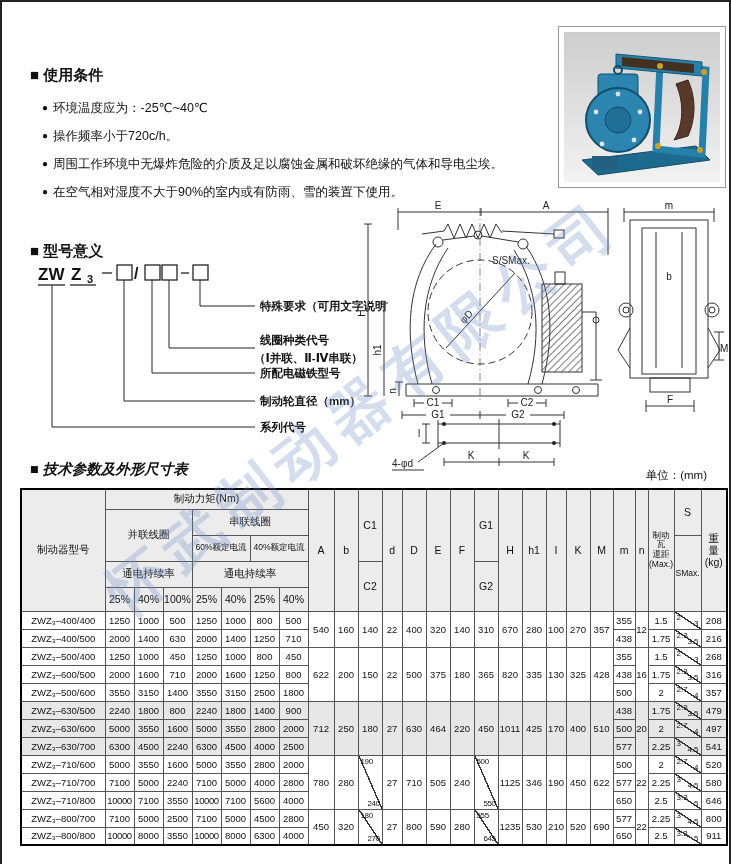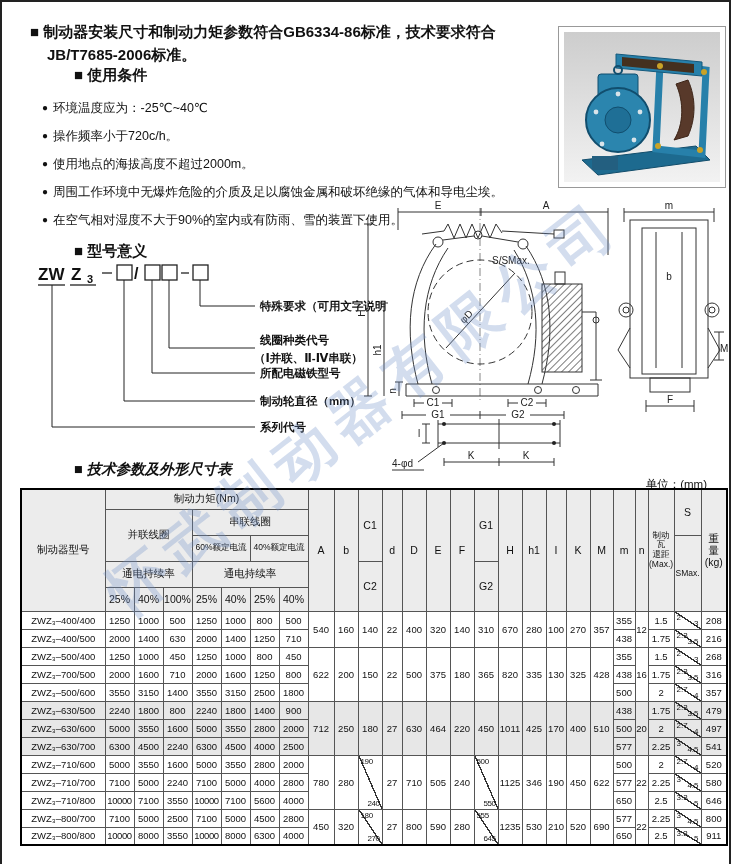--- a/index.html
+++ b/index.html
@@ -4,39 +4,39 @@
 <style>
   html,body{margin:0;padding:0;background:#fff;}
   body{font-family:"Liberation Sans","DejaVu Sans",sans-serif;color:#111;}
   .page{position:relative;width:731px;height:864px;background:#fff;overflow:hidden;
         border-left:2px solid #222;border-right:2px solid #222;border-top:2px solid #222;box-sizing:border-box;}
   .wm{position:absolute;left:88px;top:568px;font-size:60px;font-weight:bold;letter-spacing:10px;
       color:rgba(110,142,200,0.30);transform:rotate(-38deg);transform-origin:0 0;
       white-space:nowrap;pointer-events:none;z-index:6;}
   .intro{position:absolute;left:28px;top:18px;width:525px;font-size:15px;font-weight:bold;line-height:23px;}
   .intro .l2{padding-left:17px;}
-  .sec-title{position:absolute;font-weight:bold;font-size:15px;margin-left:44px;}
+  .sec-title{position:absolute;font-weight:bold;font-size:15px;}
   .usage-title{left:28px;top:64px;}
   .bullets{position:absolute;left:28px;top:86px;width:530px;margin:12px;padding:0;list-style:none;}
   .bullets li{font-size:12.5px;line-height:15px;margin-bottom:12px;}
   .bullets .dot{font-size:10px;margin-right:5px;vertical-align:1px;}
   .model-title{left:28px;top:240px;}
   .model-diagram{position:absolute;left:30px;top:258px;}
   .model-diagram text{fill:#111;}
   .model-diagram .code{font-size:17px;font-weight:bold;}
   .model-diagram .codesub{font-size:11px;font-weight:bold;}
   .model-diagram .code2{font-size:16px;font-weight:bold;}
   .model-diagram .dlabel{font-size:11.5px;font-weight:bold;}
   .tech-drawing{position:absolute;left:356px;top:198px;}
   .tech-drawing text,.foot-drawing text{fill:#222;font-size:10px;}
   .foot-drawing{position:absolute;left:388px;top:414px;}
   .photo-box{position:absolute;left:556px;top:24px;width:168px;height:162px;border:1px solid #999;
              background:#fff;box-sizing:border-box;padding:5px;}
   .table-title{left:28px;top:458px;font-size:14.5px;font-style:italic;}
-  .unit-label{position:absolute;right:22px;top:466px;font-size:11.5px;margin-top:9px;}
+  .unit-label{position:absolute;right:22px;top:466px;font-size:11.5px;}
   table.spec{position:absolute;left:18px;top:486px;width:695px;border-collapse:collapse;table-layout:fixed;
              border:2px solid #000;}
   table.spec th,table.spec td{border:1px solid #555;text-align:center;vertical-align:middle;padding:0;
              overflow:hidden;font-weight:normal;}
   table.spec thead th{background:#ececec;font-size:10.5px;}
   table.spec thead .small{font-size:8.5px;}
   table.spec .pre{white-space:pre-line;line-height:1.15;}
   tr.hr1{height:20px;} tr.hr2{height:26px;} tr.hr3{height:26px;} tr.hr4{height:26px;} tr.hr5{height:24px;}
   tr.hr5 th{font-size:9.5px;}
   table.spec tbody tr{height:18px;}
@@ -50,24 +50,20 @@
   td.diag .dt{position:absolute;top:1px;left:2px;font-size:8px;line-height:9px;}
   td.diag .db{position:absolute;bottom:1px;right:2px;font-size:8px;line-height:9px;}
 </style>
 </head>
 <body>
 
 <div class="page">
 
   <div class="wm">怀武制动器有限公司</div>
 
-  <div class="intro">
-    <div>■ 制动器安装尺寸和制动力矩参数符合GB6334-86标准，技术要求符合</div>
-    <div class="l2">JB/T7685-2006标准。</div>
-  </div>
 
   <div class="photo-box">
     <svg width="156" height="150" viewBox="0 0 156 150">
       <defs>
         <linearGradient id="pg" x1="0" y1="0" x2="0" y2="1">
           <stop offset="0" stop-color="#cdcdcd"></stop>
             <stop offset="1" stop-color="#f2f2f2"></stop>
         </linearGradient>
       </defs>
       <rect x="0" y="0" width="156" height="150" fill="url(#pg)"></rect>
@@ -90,21 +86,20 @@
         <circle cx="140" cy="40" r="3" fill="#c9a227"></circle>
       <circle cx="136" cy="118" r="3" fill="#c9a227"></circle>
         <circle cx="94" cy="114" r="3" fill="#c9a227"></circle>
     </svg>
   </div>
 
   <div class="sec-title usage-title">■ 使用条件</div>
   <ul class="bullets">
     <li><span class="dot">●</span><span>环境温度应为：-25℃~40℃</span></li>
     <li><span class="dot">●</span><span>操作频率小于720c/h。</span></li>
-    <li><span class="dot">●</span><span>使用地点的海拔高度不超过2000m。</span></li>
     <li><span class="dot">●</span><span>周围工作环境中无爆炸危险的介质及足以腐蚀金属和破坏绝缘的气体和导电尘埃。</span></li>
     <li><span class="dot">●</span><span>在空气相对湿度不大于90%的室内或有防雨、雪的装置下使用。</span></li>
   </ul>
 
   <div class="sec-title model-title">■ 型号意义</div>
 
   <svg class="model-diagram" width="355" height="175" viewBox="0 0 355 175">
     <g stroke="#222" stroke-width="1.3" fill="none">
       <line x1="6" y1="25" x2="33" y2="25"></line>
         <line x1="38" y1="25" x2="64" y2="25"></line>
@@ -430,21 +425,21 @@
           <td class="num">355</td>
           <td class="num" rowspan="3">16</td>
           <td class="num">1.5</td>
           <td class="num diag">
             <span class="dt">2</span>
             <span class="db">3</span>
           </td>
           <td class="num">268</td>
         </tr>
         <tr>
-          <td class="mod">ZWZ₃–700/500</td>
+          <td class="mod">ZWZ₃–600/500</td>
           <td class="num">2000</td>
           <td class="num">1600</td>
           <td class="num">710</td>
           <td class="num">2000</td>
           <td class="num">1600</td>
           <td class="num">1250</td>
           <td class="num">800</td>
           <td class="num">438</td>
           <td class="num">1.75</td>
           <td class="num diag">

